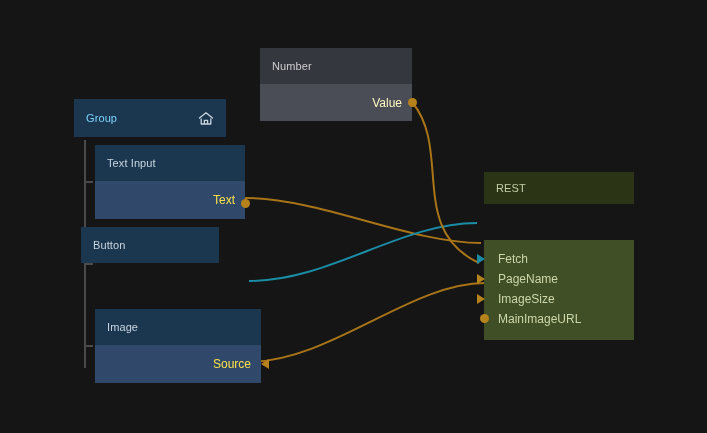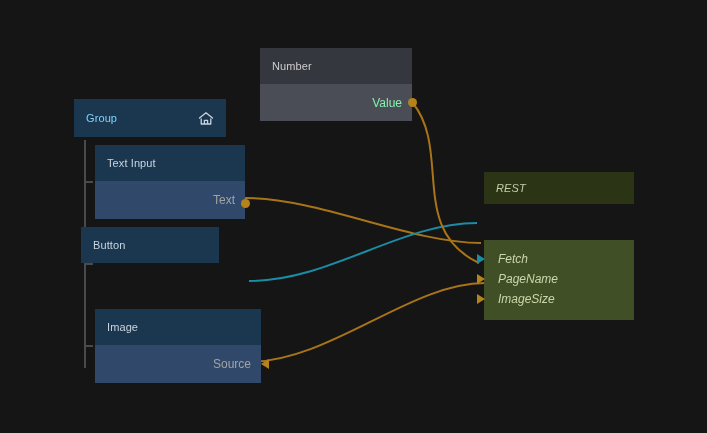--- a/index.html
+++ b/index.html
@@ -52,21 +52,21 @@
     background: #30496b;
     height: 38px;
     position: relative;
   }
   .port-row-out {
     position: absolute;
     right: 10px;
     top: 50%;
     transform: translateY(-50%);
     font-size: 12px;
-    color: #a3a3a3;
+    color: #fde047;
     white-space: nowrap;
   }
 
   
   .node-group .node-header {
     background: #1b3750;
     color: #7dd3fc;
     height: 38px;
     padding: 0 12px;
     width: 152px;
@@ -78,21 +78,21 @@
     background: #35373e;
     color: #ccc;
     height: 36px;
     padding: 0 12px;
   }
   .node-gray .node-body {
     background: #4a4d55;
     height: 37px;
     position: relative;
   }
-  .node-gray .port-row-out { color: #86efac; margin-left: 16px; }
+  .node-gray .port-row-out { color: #fef9c3; margin-left: 16px; }
 
   
   .node-green .node-header {
     background: #2b3515;
     color: #c3cda8;
     height: 32px;
     padding: 0 12px;
   }
   .node-green .node-body {
     background: #404f26;
@@ -194,33 +194,37 @@
   <div class="node node-gray" style="left:260px; top:48px; width:152px;">
     <div class="node-header">
       <span>Number</span>
     </div>
     <div class="node-body">
       <span class="port-row-out">Value</span>
       <span class="dot dot-orange" style="right:-4.5px; top:14px;"></span>
     </div>
   </div>
 
-  <div class="node node-green" style="left:484px; top:172px; width:150px;font-style:italic;">
+  <div class="node node-green" style="left:484px; top:172px; width:150px;">
     <div class="node-header">
       <span>REST</span>
     </div>
     <div class="node-body">
       <div class="port-row-in">
         <span class="tri tri-right-teal" style="left:-7px; top:5px;"></span>
         <span>Fetch</span>
       </div>
       <div class="port-row-in">
         <span class="tri tri-right-orange" style="left:-7px; top:5px;"></span>
         <span>PageName</span>
       </div>
       <div class="port-row-in">
         <span class="tri tri-right-orange" style="left:-7px; top:5px;"></span>
         <span>ImageSize</span>
       </div>
+      <div class="port-row-in">
+        <span class="dot dot-orange" style="left:-4.5px; top:5px;"></span>
+        <span>MainImageURL</span>
+      </div>
     </div>
   </div>
 
 </div>
 
 </body></html>

